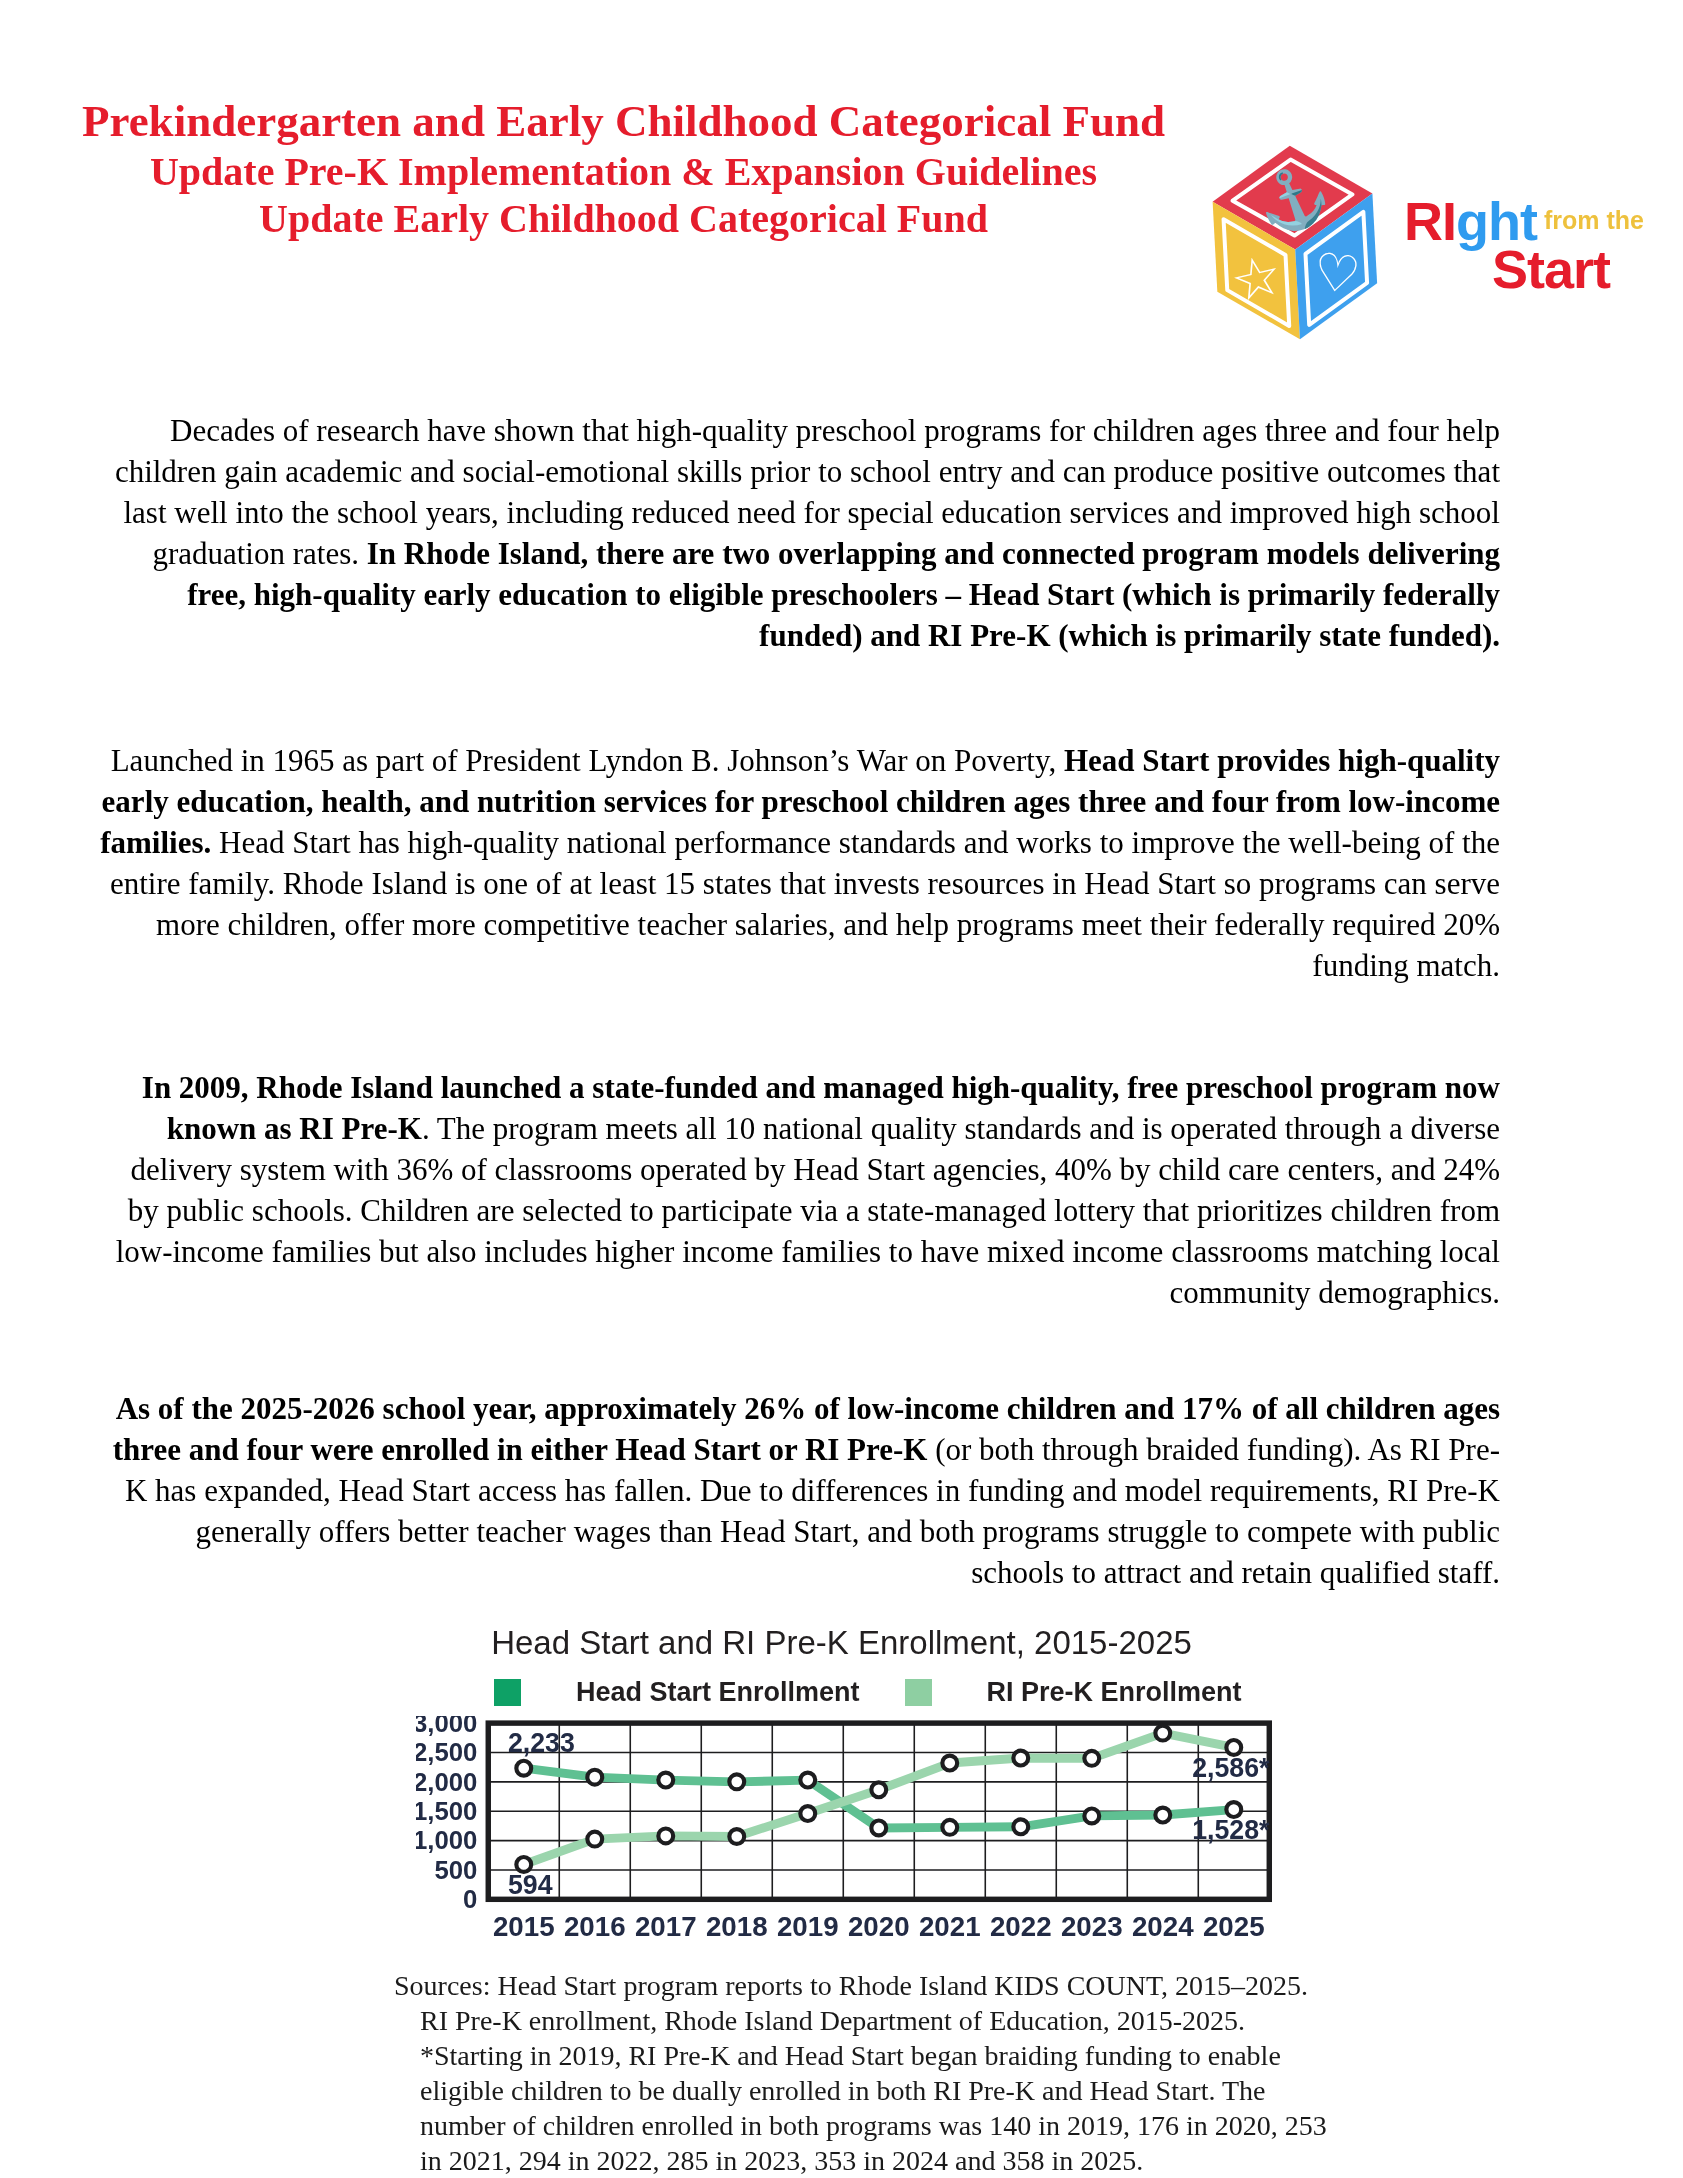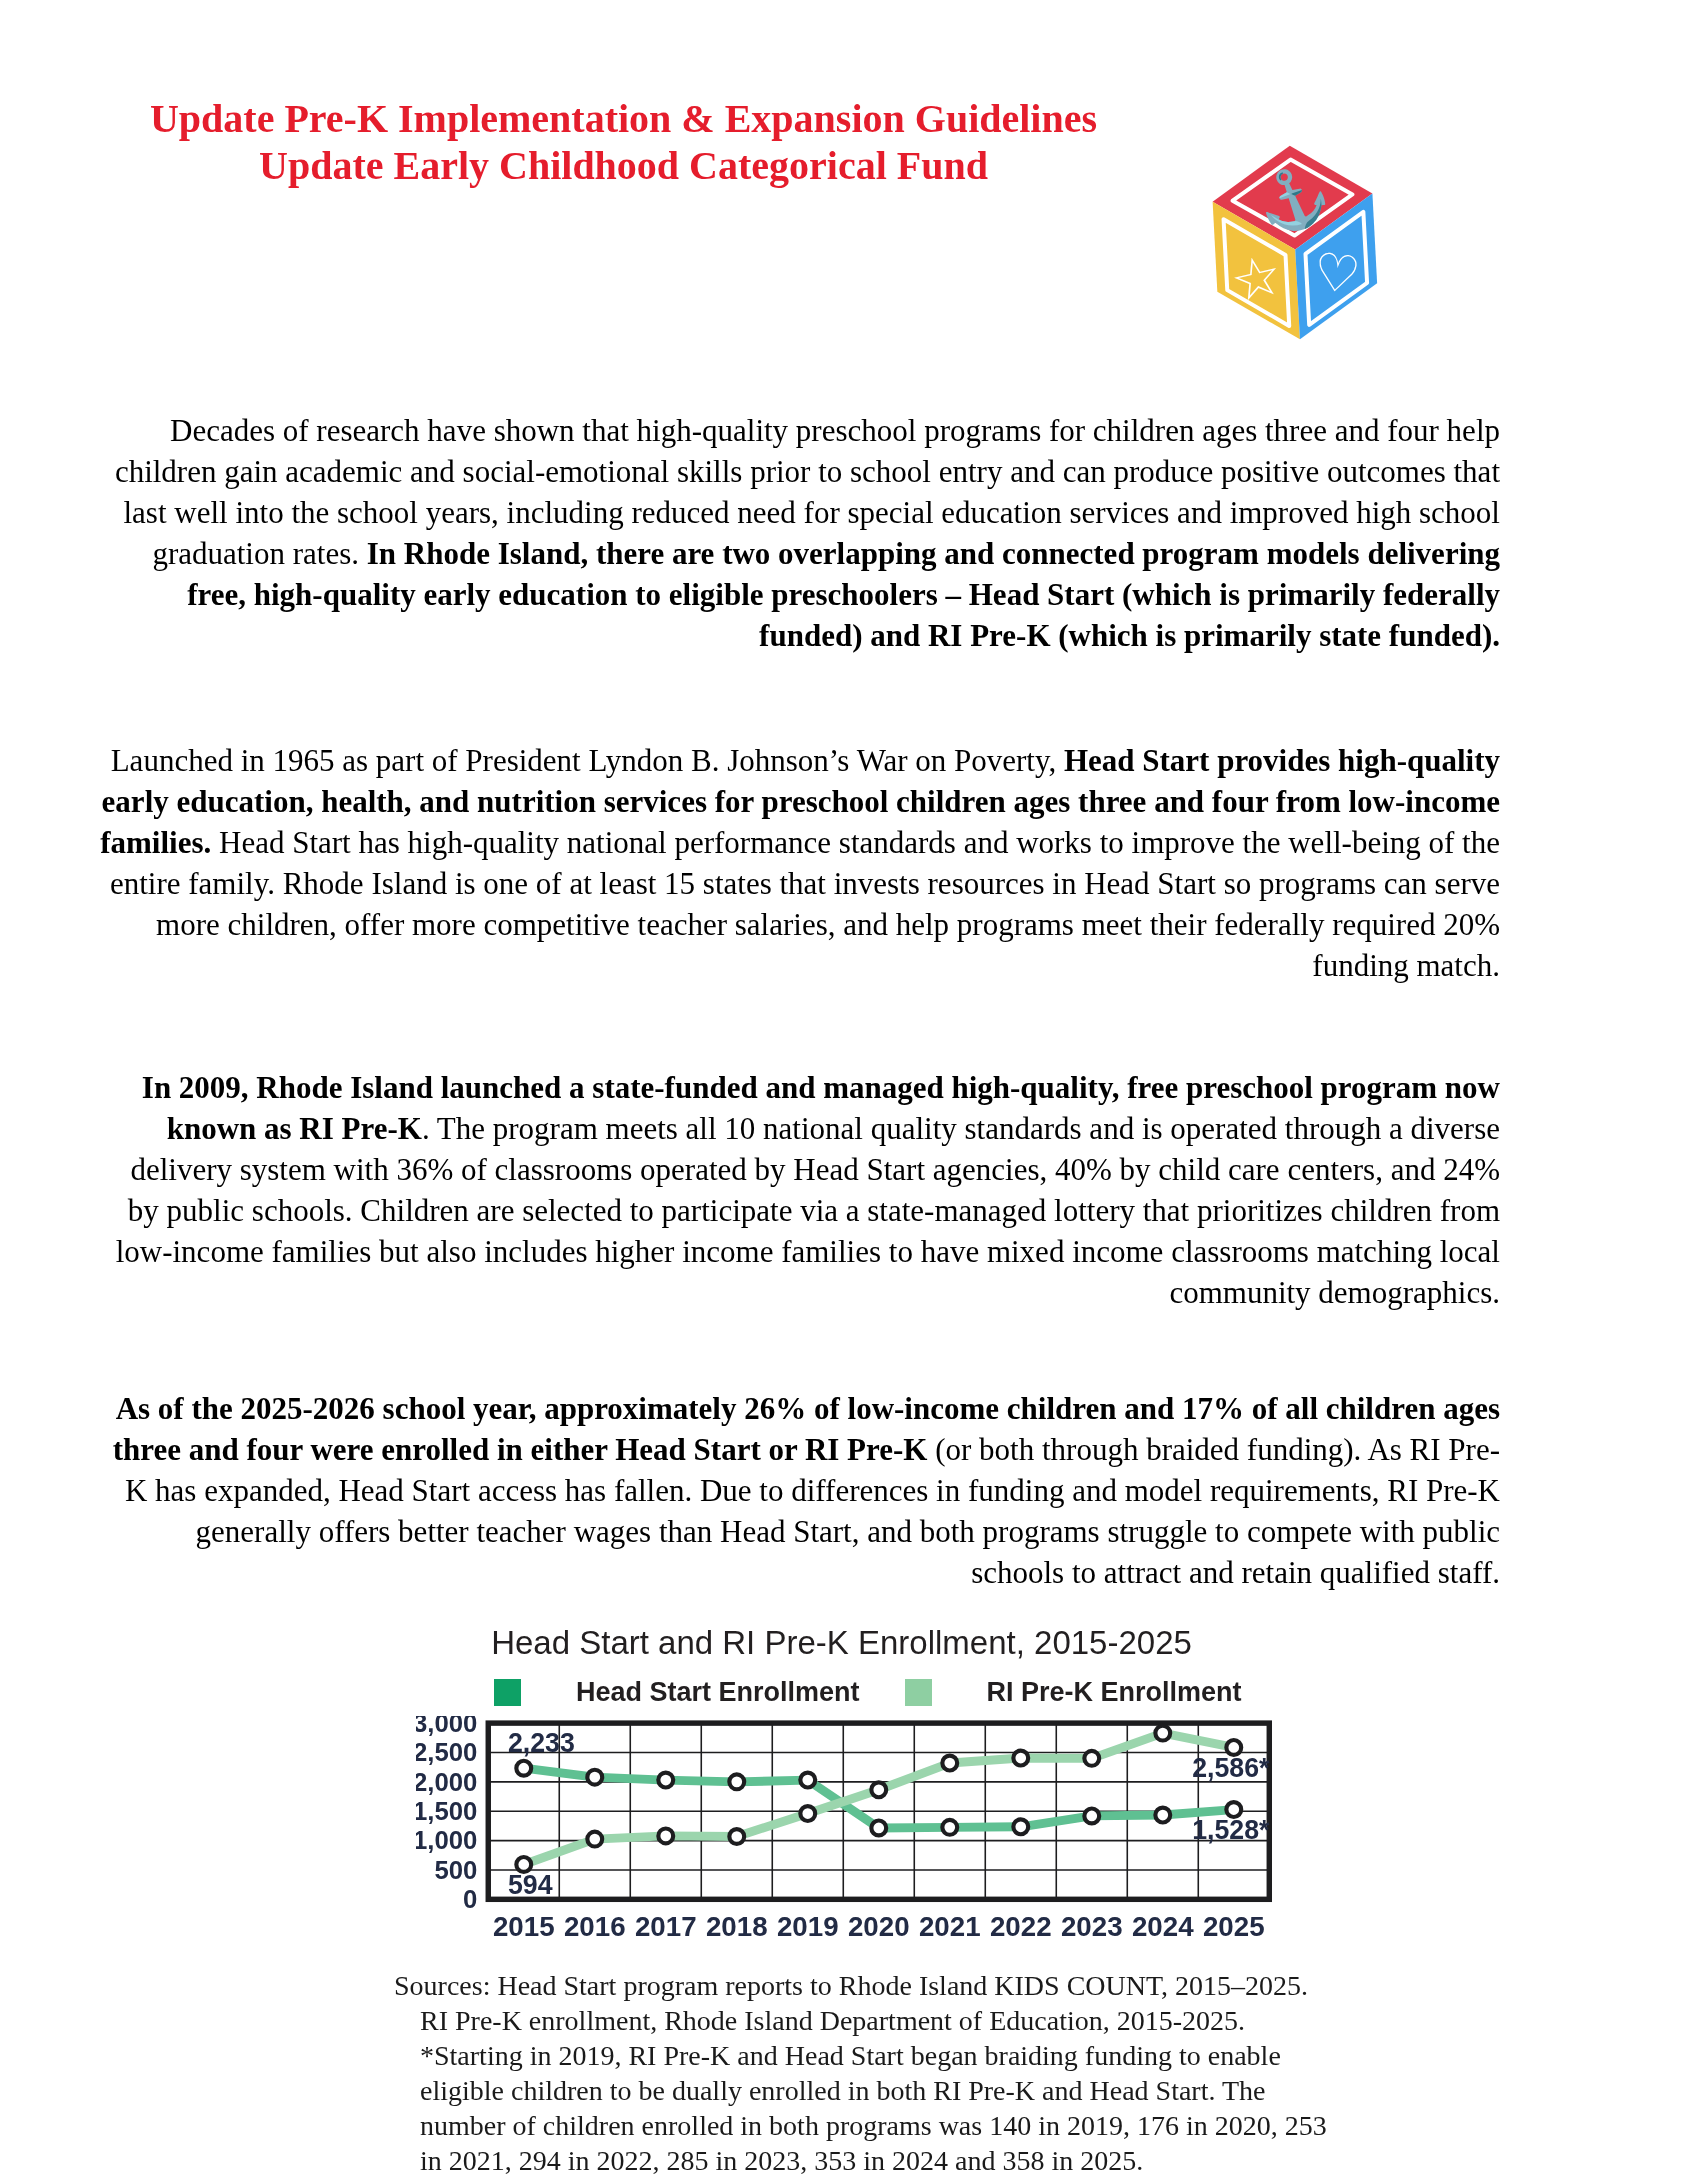--- a/index.html
+++ b/index.html
@@ -54,36 +54,45 @@
   .sources{position:absolute;left:394px;top:1968px;width:909px;
            font-size:28px;line-height:35px;color:#1a1a1a;
            padding-left:26px;text-indent:-26px;}
 </style>
 </head>
 <body>
 
 <div class="page">
 
   <div class="header-text">
+    <h1 class="doc-title">Prekindergarten and Early Childhood Categorical Fund</h1>
     <div class="sub-red">Update Pre-K Implementation &amp; Expansion Guidelines</div>
     <div class="sub-red">Update Early Childhood Categorical Fund</div>
   </div>
 
   <div class="logo">
     <svg class="cube" viewBox="0 0 170 205">
       <polygon points="85,3 165,55 85,107 5,55" stroke-width="6" stroke-linejoin="round" fill="#e23b4d"></polygon>
       <polygon points="5,55 85,107 85,197 5,145" stroke-width="6" stroke-linejoin="round" fill="#f2c23e"></polygon>
       <polygon points="85,107 165,55 165,145 85,197" stroke-width="6" stroke-linejoin="round" fill="#3ea0ee"></polygon>
       <polygon points="85,17 145,55 85,93 25,55" fill="none" stroke="#fff" stroke-width="4" stroke-linejoin="round"></polygon>
       <polygon points="15,73 75,112 75,183 15,144" fill="none" stroke="#fff" stroke-width="4" stroke-linejoin="round"></polygon>
       <polygon points="95,112 155,73 155,144 95,183" fill="none" stroke="#fff" stroke-width="4" stroke-linejoin="round"></polygon>
       <text x="85" y="77" font-size="58" fill="#ffffff" text-anchor="middle" transform="rotate(-18 85 55)">⚓</text>
       <text x="45" y="153" font-size="56" fill="#ffffff" text-anchor="middle" transform="rotate(-10 45 135)">☆</text>
       <text x="125" y="151" font-size="52" fill="#ffffff" text-anchor="middle" transform="rotate(10 125 135)">♡</text>
     </svg>
+    <div class="logo-text">
+      <div class="logo-line1">
+        <span class="lt-big lt-ri">RI</span>
+          <span class="lt-big lt-ght">ght</span>
+        <span class="lt-from">from the</span>
+      </div>
+      <div class="logo-line2">Start</div>
+    </div>
   </div>
 
   <p class="para" style="top:410px"><span class="seg-plain">Decades of research have shown that high-quality preschool programs for children ages three and four help children gain academic and social-emotional skills prior to school entry and can produce positive outcomes that last well into the school years, including reduced need for special education services and improved high school graduation rates. </span><span class="seg-bold">In Rhode Island, there are two overlapping and connected program models delivering free, high-quality early education to eligible preschoolers – Head Start (which is primarily federally funded) and RI Pre-K (which is primarily state funded).</span></p>
   <p class="para" style="top:740px"><span class="seg-plain">Launched in 1965 as part of President Lyndon B. Johnson’s War on Poverty, </span><span class="seg-bold">Head Start provides high-quality early education, health, and nutrition services for preschool children ages three and four from low-income families.</span><span class="seg-plain"> Head Start has high-quality national performance standards and works to improve the well-being of the entire family. Rhode Island is one of at least 15 states that invests resources in Head Start so programs can serve more children, offer more competitive teacher salaries, and help programs meet their federally required 20% funding match.</span></p>
   <p class="para" style="top:1067px"><span class="seg-bold">In 2009, Rhode Island launched a state-funded and managed high-quality, free preschool program now known as RI Pre-K</span><span class="seg-plain">. The program meets all 10 national quality standards and is operated through a diverse delivery system with 36% of classrooms operated by Head Start agencies, 40% by child care centers, and 24% by public schools. Children are selected to participate via a state-managed lottery that prioritizes children from low-income families but also includes higher income families to have mixed income classrooms matching local community demographics.</span></p>
   <p class="para" style="top:1388px"><span class="seg-bold">As of the 2025-2026 school year, approximately 26% of low-income children and 17% of all children ages three and four were enrolled in either Head Start or RI Pre-K</span><span class="seg-plain"> (or both through braided funding). As RI Pre-K has expanded, Head Start access has fallen. Due to differences in funding and model requirements, RI Pre-K generally offers better teacher wages than Head Start, and both programs struggle to compete with public schools to attract and retain qualified staff.</span></p>
 
   <div class="chart-title">Head Start and RI Pre-K Enrollment, 2015-2025</div>
   <div class="legend">
     <div class="legend-item">

